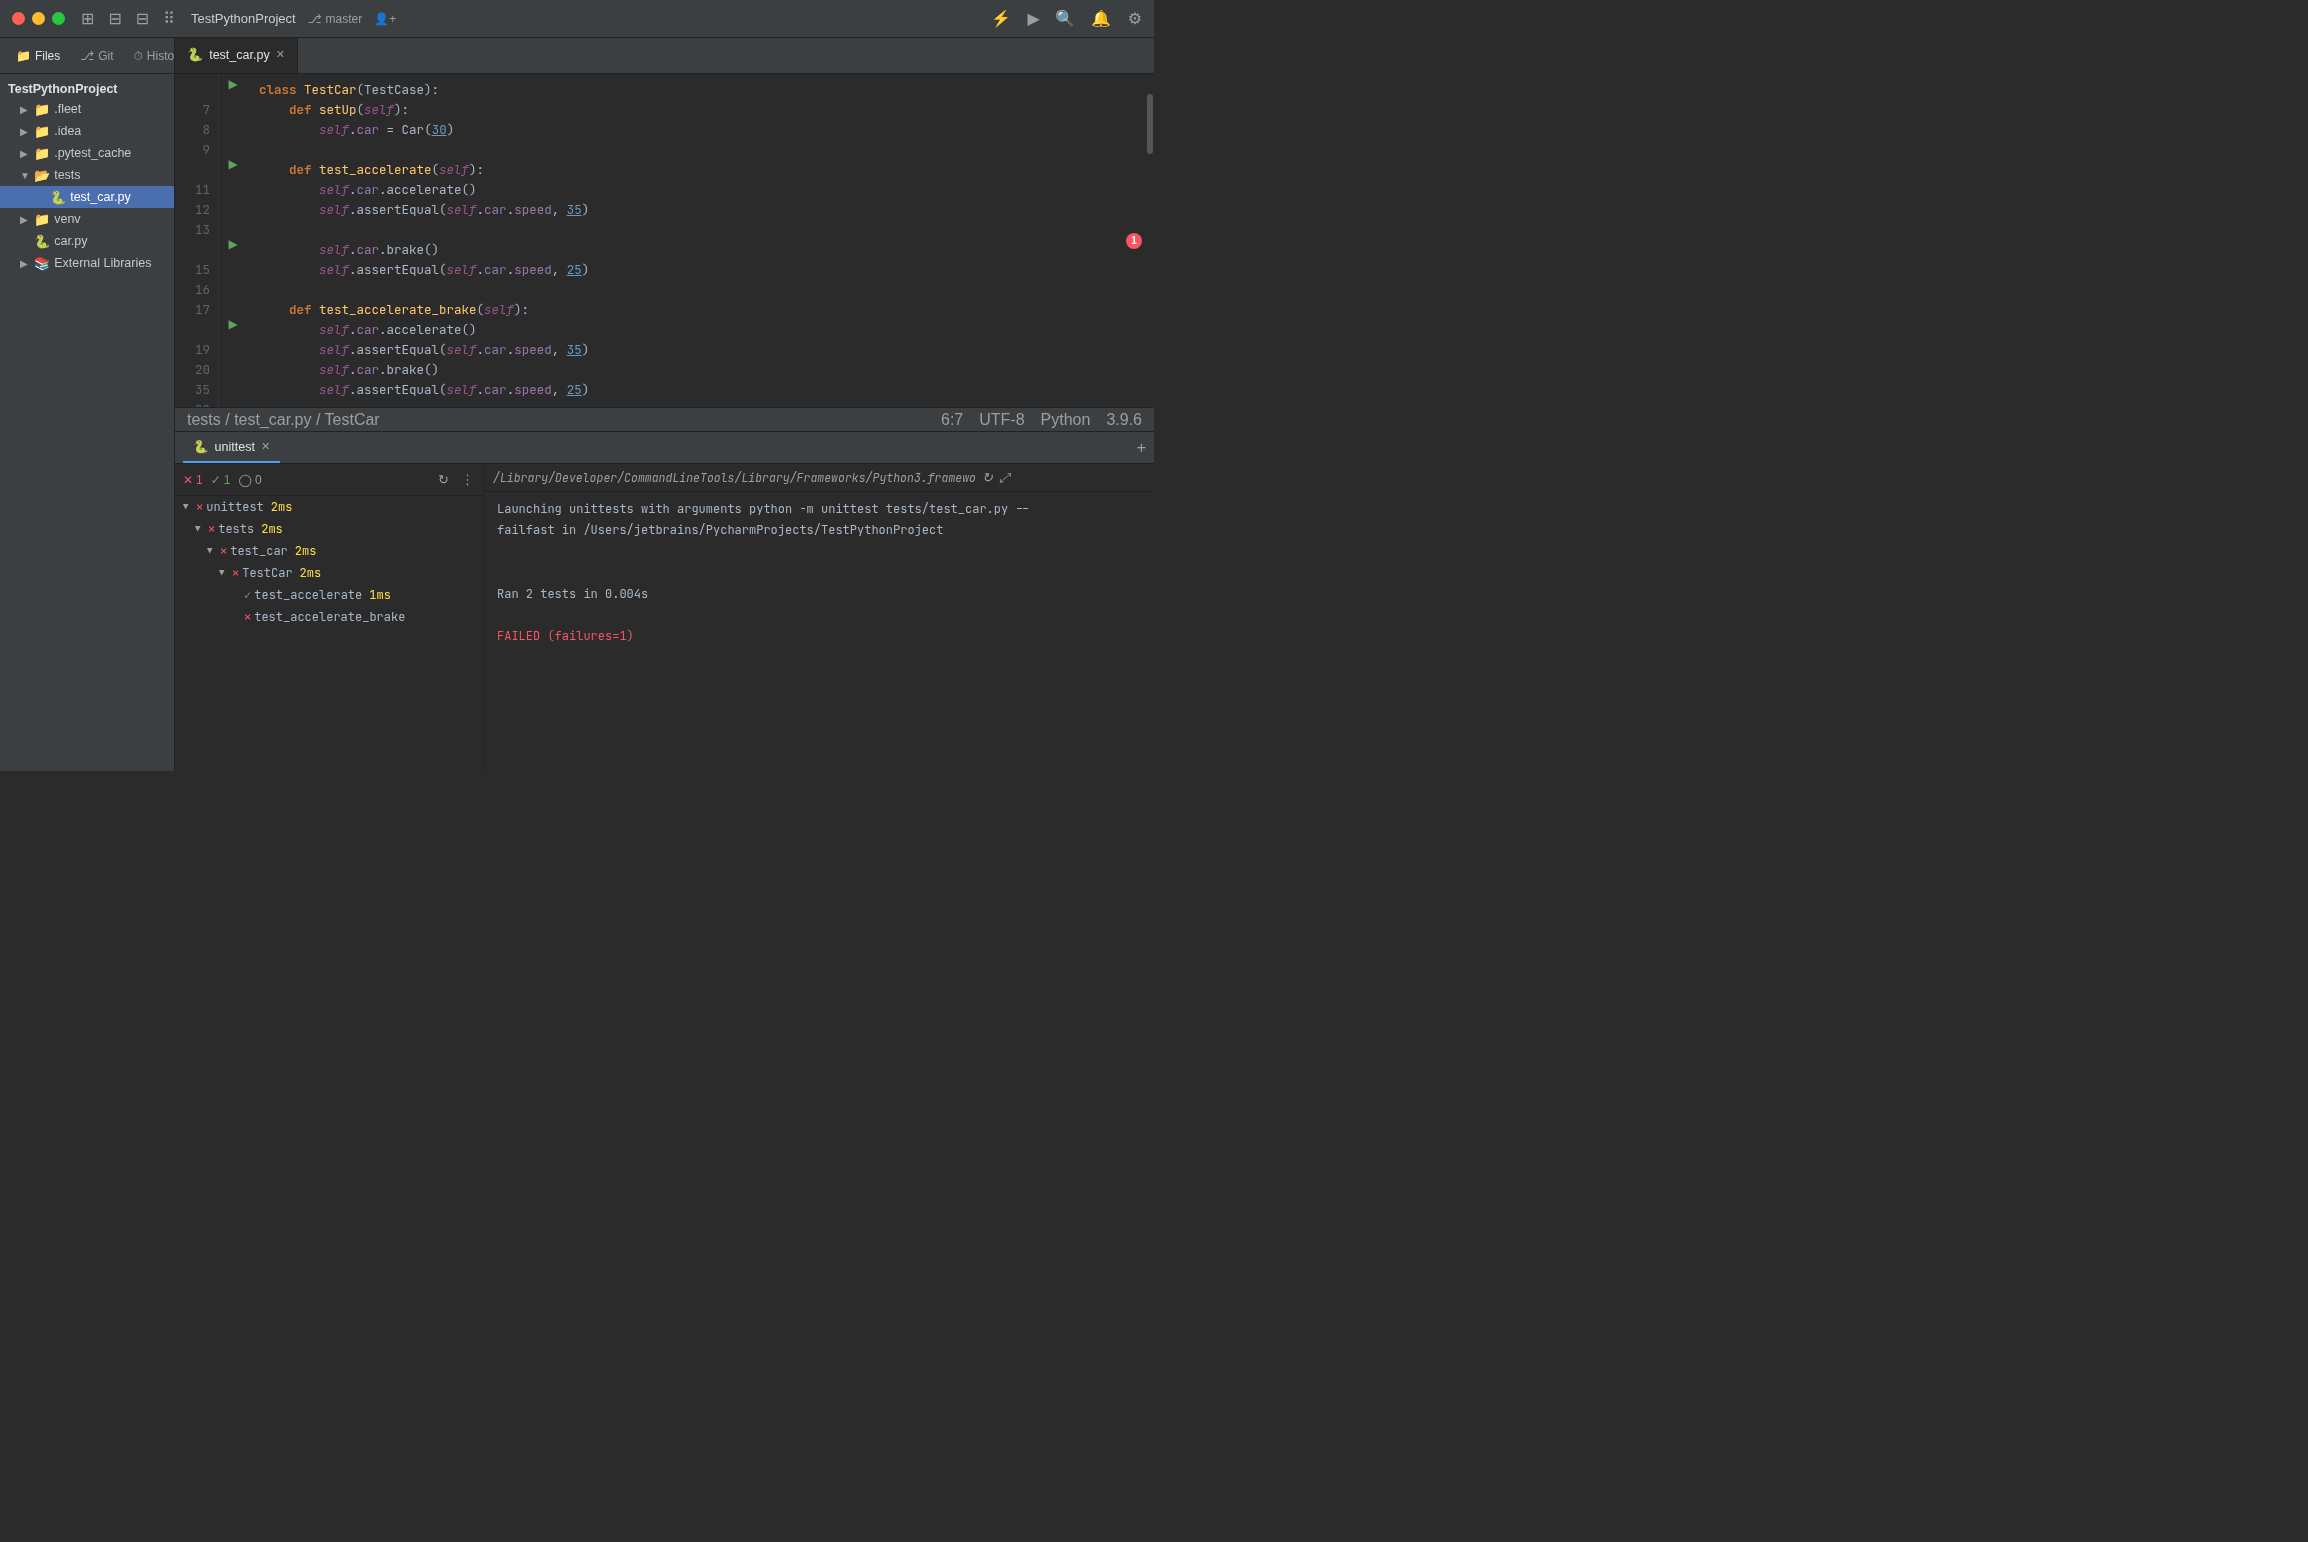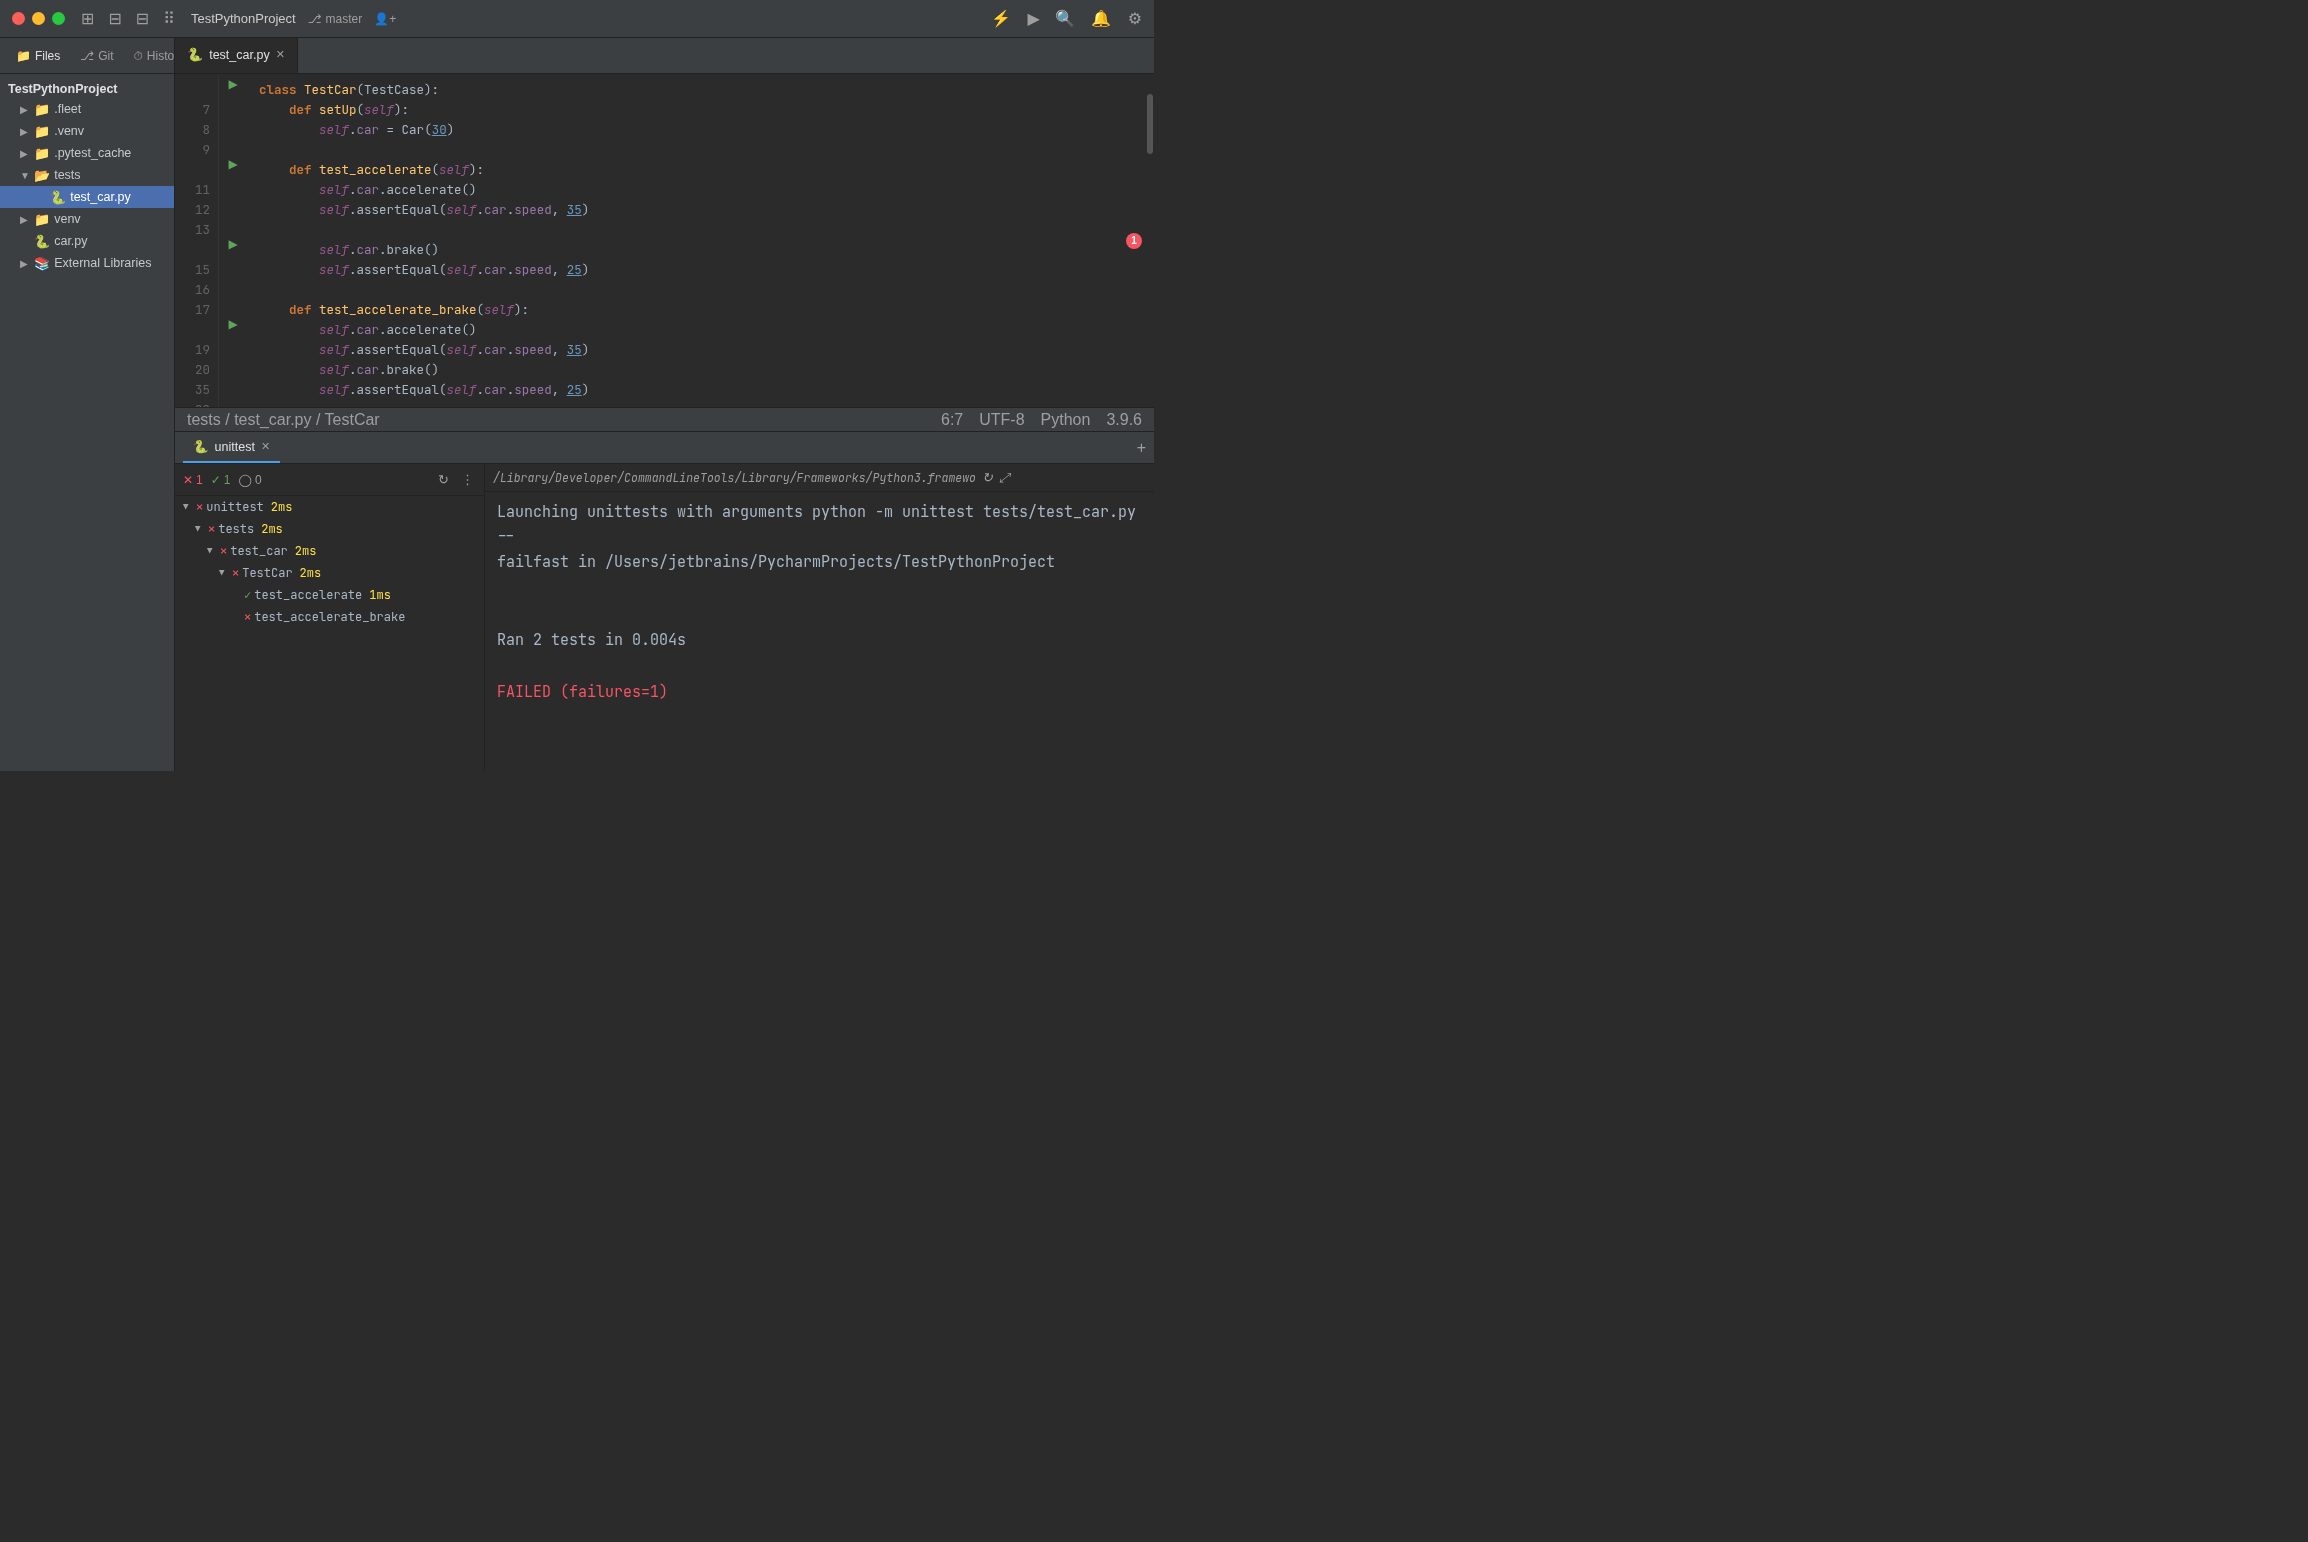--- a/index.html
+++ b/index.html
@@ -398,21 +398,21 @@
       text-overflow: ellipsis;
       white-space: nowrap;
     }
     .output-toolbar-btn { color: #9e9e9e; font-size: 13px; cursor: pointer; margin-left: 2px; }
 
     .output-content {
       flex: 1;
       overflow-y: auto;
       padding: 8px 12px;
       font-family: 'JetBrains Mono', 'Menlo', monospace;
-      font-size: 15px;
+      font-size: 12px;
       color: #a9b7c6;
       line-height: 1.6;
     }
 
     .output-line { margin-bottom: 2px; }
     .output-cmd { color: #a9b7c6; }
     .output-info { color: #a9b7c6; }
     .output-fail { color: #f75464; }
 
     
@@ -486,21 +486,21 @@
       <div class="tree-project-root">TestPythonProject</div>
 
       <div class="tree-item tree-indent-1">
         <span class="chevron">▶</span>
         <span class="tree-icon">📁</span>
         <span>.fleet</span>
       </div>
       <div class="tree-item tree-indent-1">
         <span class="chevron">▶</span>
         <span class="tree-icon">📁</span>
-        <span>.venv</span>
+        <span>.idea</span>
       </div>
       <div class="tree-item tree-indent-1">
         <span class="chevron">▶</span>
         <span class="tree-icon">📁</span>
         <span>.pytest_cache</span>
       </div>
       <div class="tree-item tree-indent-1">
         <span class="chevron">▼</span>
         <span class="tree-icon">📂</span>
         <span>tests</span>

